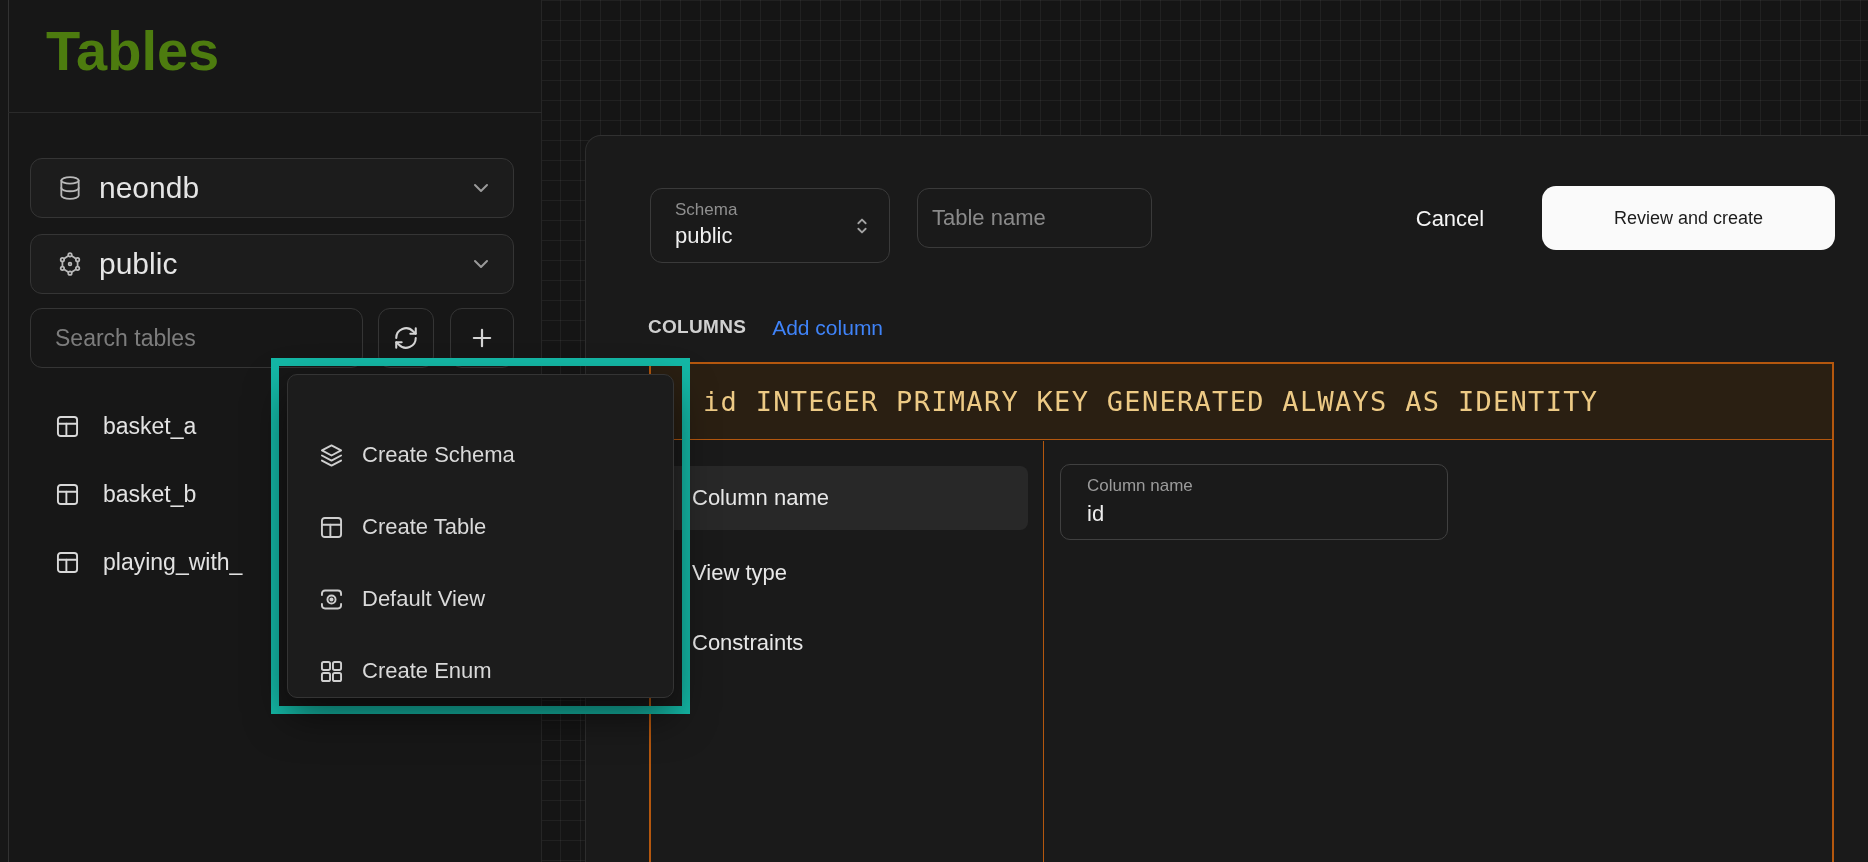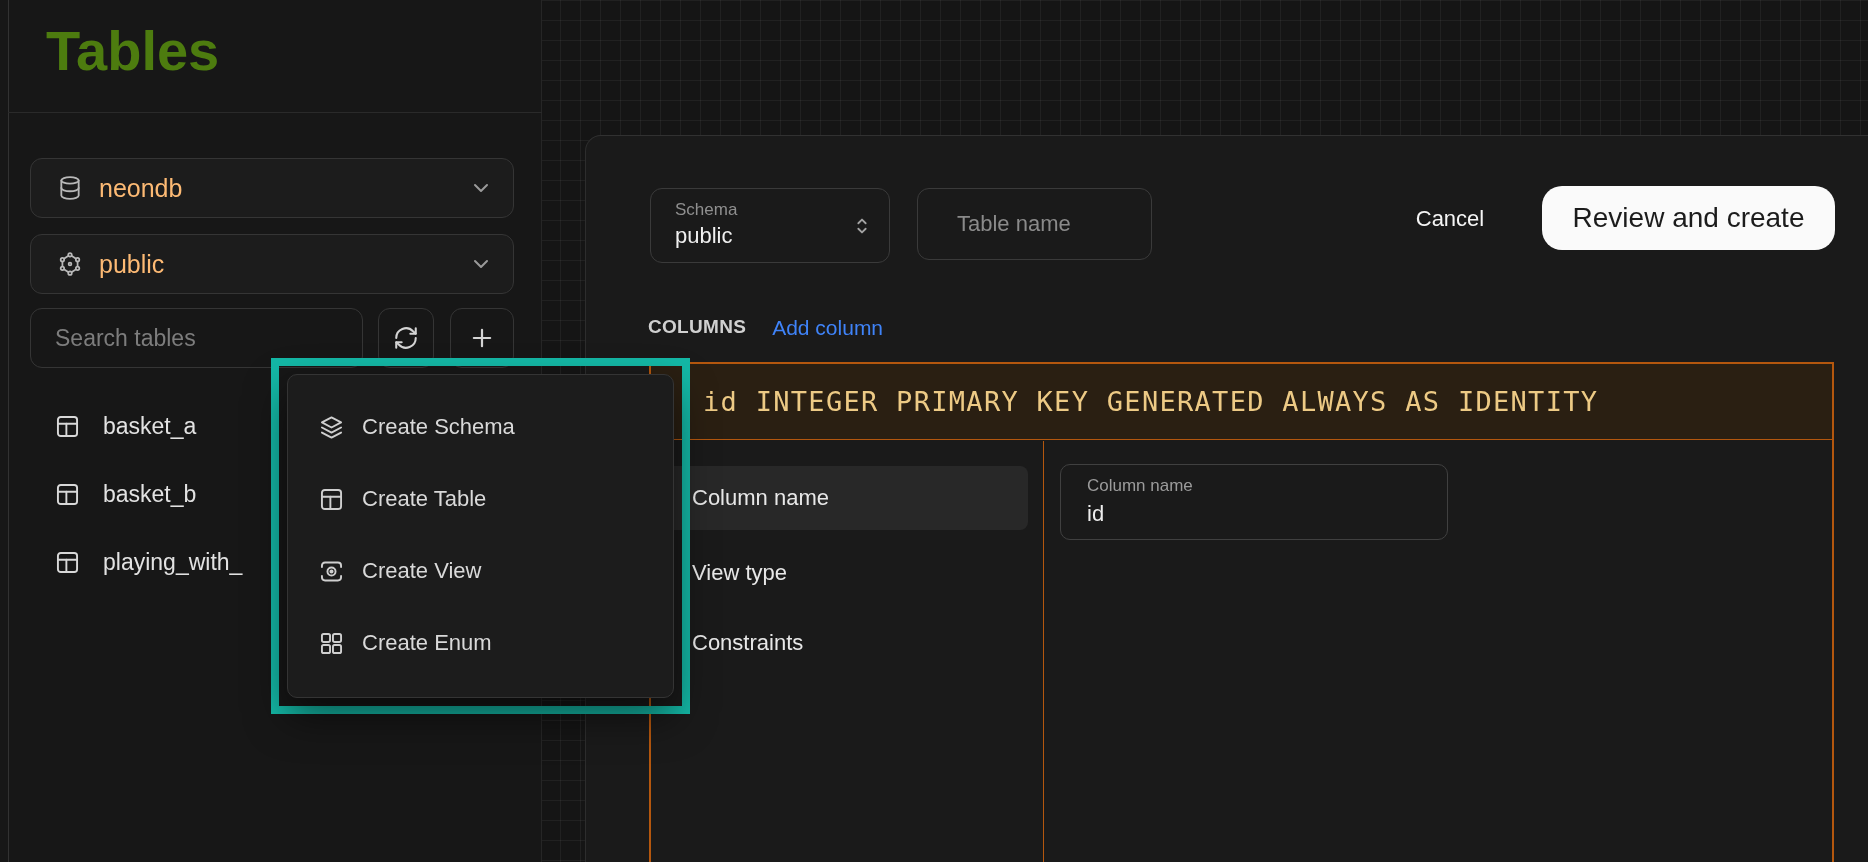--- a/index.html
+++ b/index.html
@@ -15,30 +15,30 @@
   .panel{position:absolute;left:585px;top:135px;width:1283px;height:727px;
          background:#1a1a1a;border-top:1px solid #313131;border-left:1px solid #2d2d2d;
          border-top-left-radius:16px;}
 
   
   .schema-select{position:absolute;left:650px;top:188px;width:240px;height:75px;
                  border:1px solid #3a3a3a;border-radius:12px;cursor:pointer;}
   .schema-select .flabel{position:absolute;left:24px;top:11px;font-size:17px;color:#8f8f8f;}
   .schema-select .fvalue{position:absolute;left:24px;top:34px;font-size:22px;color:#f0f0f0;}
   .schema-select .updown{position:absolute;right:16px;top:26px;color:#a3a3a3;}
-  .tname-input{position:absolute;left:917px;top:188px;width:235px;height:72px;
+  .tname-input{position:absolute;left:917px;top:188px;width:235px;height:60px;
                border:1px solid #3a3a3a;border-radius:12px;background:transparent;
-               padding:0 0 0 39px;font-size:22px;color:#e5e5e5;outline:none;}
+               padding:0 0 0 14px;font-size:22px;color:#e5e5e5;outline:none;}
   .tname-input::placeholder{color:#8a8a8a;}
   .cancel-btn{position:absolute;left:1385px;top:196px;width:130px;height:46px;
               display:flex;align-items:center;justify-content:center;
               font-size:22px;font-weight:500;color:#f5f5f5;cursor:pointer;background:transparent;border:none;}
   .review-btn{position:absolute;left:1542px;top:186px;width:293px;height:64px;
-              background:#fafafa;border:none;border-radius:20px;
-              font-size:28px;font-weight:500;color:#1c1c1c;cursor:pointer;}
+              background:#fafafa;border:none;border-radius:14px;
+              font-size:18px;font-weight:500;color:#1c1c1c;cursor:pointer;}
 
   .columns-row{position:absolute;left:648px;top:316px;height:30px;display:flex;align-items:flex-start;gap:26px;}
   .columns-heading{font-size:19px;font-weight:700;color:#d0d0d0;letter-spacing:.3px;}
   .add-column{font-size:21px;font-weight:500;color:#3f83f8;cursor:pointer;}
 
   
   .orange-box{position:absolute;left:649px;top:362px;width:1185px;height:503px;
               border:2px solid #b4570e;}
   .code-row{position:absolute;left:0;top:0;right:0;height:76px;background:#2a1f12;
             border-bottom:1px solid #b4570e;display:flex;align-items:center;}
@@ -56,41 +56,41 @@
 
   
   .sidebar{position:absolute;left:0;top:0;width:542px;height:862px;background:#171717;
            border-right:1px solid #262626;}
   .sidebar-edge{position:absolute;left:8px;top:0;bottom:0;width:1px;background:#323232;}
   .sidebar-title{position:absolute;left:46px;top:18px;font-size:56px;font-weight:700;color:#4d7c0f;}
   .sidebar-divider{position:absolute;left:8px;top:112px;width:534px;height:1px;background:#2a2a2a;}
   .side-select{position:absolute;left:30px;width:484px;height:60px;border:1px solid #353535;
                border-radius:12px;background:#1c1c1c;display:flex;align-items:center;cursor:pointer;}
   .side-select .sicon{margin-left:26px;color:#b9b9b9;}
-  .side-select .stext{margin-left:16px;font-size:25px;color:#fdba74;}
+  .side-select .stext{margin-left:16px;font-size:30px;color:#e5e5e5;}
   .side-select .chev{margin-left:auto;margin-right:20px;color:#9a9a9a;}
   .search-input{position:absolute;left:30px;top:308px;width:333px;height:60px;
                 border:1px solid #353535;border-radius:12px;background:transparent;
                 padding:0 0 0 24px;font-size:23px;color:#e5e5e5;outline:none;}
   .search-input::placeholder{color:#7d7d7d;}
   .icon-btn{position:absolute;top:308px;height:60px;border:1px solid #353535;border-radius:12px;
             background:transparent;color:#d4d4d4;display:flex;align-items:center;justify-content:center;cursor:pointer;}
   .refresh-btn{left:378px;width:56px;}
   .plus-btn{left:450px;width:64px;}
   .table-item{position:absolute;left:30px;width:490px;height:56px;display:flex;align-items:center;
               cursor:pointer;color:#d8d8d8;}
   .table-item .ticon{margin-left:24px;}
   .table-item .tlabel{margin-left:22px;font-size:23px;color:#e2e2e2;white-space:nowrap;}
 
   
   .dropdown{position:absolute;left:271px;top:358px;width:419px;height:356px;
             border:8px solid #14b8a6;}
   .dropdown .menu{position:absolute;left:8px;top:8px;right:8px;bottom:8px;
                   background:#1c1c1c;border:1px solid #343434;border-radius:10px;
-                  padding-top:16px;box-shadow:0 18px 40px rgba(0,0,0,.55);}
+                  padding-top:44px;box-shadow:0 18px 40px rgba(0,0,0,.55);}
   .menu-item{height:72px;display:flex;align-items:center;padding-left:30px;cursor:pointer;}
   .menu-item .micon{color:#cfcfcf;}
   .menu-item .mlabel{margin-left:17px;font-size:22px;color:#d9d9d9;}
 </style>
 </head>
 <body>
 
 <div id="app">
 
   <div class="panel"></div>
@@ -257,21 +257,21 @@
       </div>
       <div class="menu-item">
         <span class="micon">
           <svg width="27" height="27" viewBox="0 0 24 24" fill="none" stroke="currentColor" stroke-width="1.7" stroke-linecap="round" stroke-linejoin="round">
               <path d="M3.5 8V6.8c0-1.8 1-2.8 2.8-2.8h11.4c1.8 0 2.8 1 2.8 2.8V8"></path>
               <path d="M3.5 16v1.2c0 1.8 1 2.8 2.8 2.8h11.4c1.8 0 2.8-1 2.8-2.8V16"></path>
               <circle cx="12" cy="12" r="3.6"></circle>
               <circle cx="12" cy="12" r="1" fill="currentColor"></circle>
             </svg>
         </span>
-        <span class="mlabel">Create View</span>
+        <span class="mlabel">Default View</span>
       </div>
       <div class="menu-item">
         <span class="micon">
           <svg width="27" height="27" viewBox="0 0 24 24" fill="none" stroke="currentColor" stroke-width="1.7" stroke-linecap="round" stroke-linejoin="round">
               <rect x="3.5" y="3.5" width="7.2" height="7.2" rx="1.5"></rect>
               <rect x="13.3" y="3.5" width="7.2" height="7.2" rx="1.5"></rect>
               <rect x="3.5" y="13.3" width="7.2" height="7.2" rx="1.5"></rect>
               <rect x="13.3" y="13.3" width="7.2" height="7.2" rx="1.5"></rect>
             </svg>
         </span>

